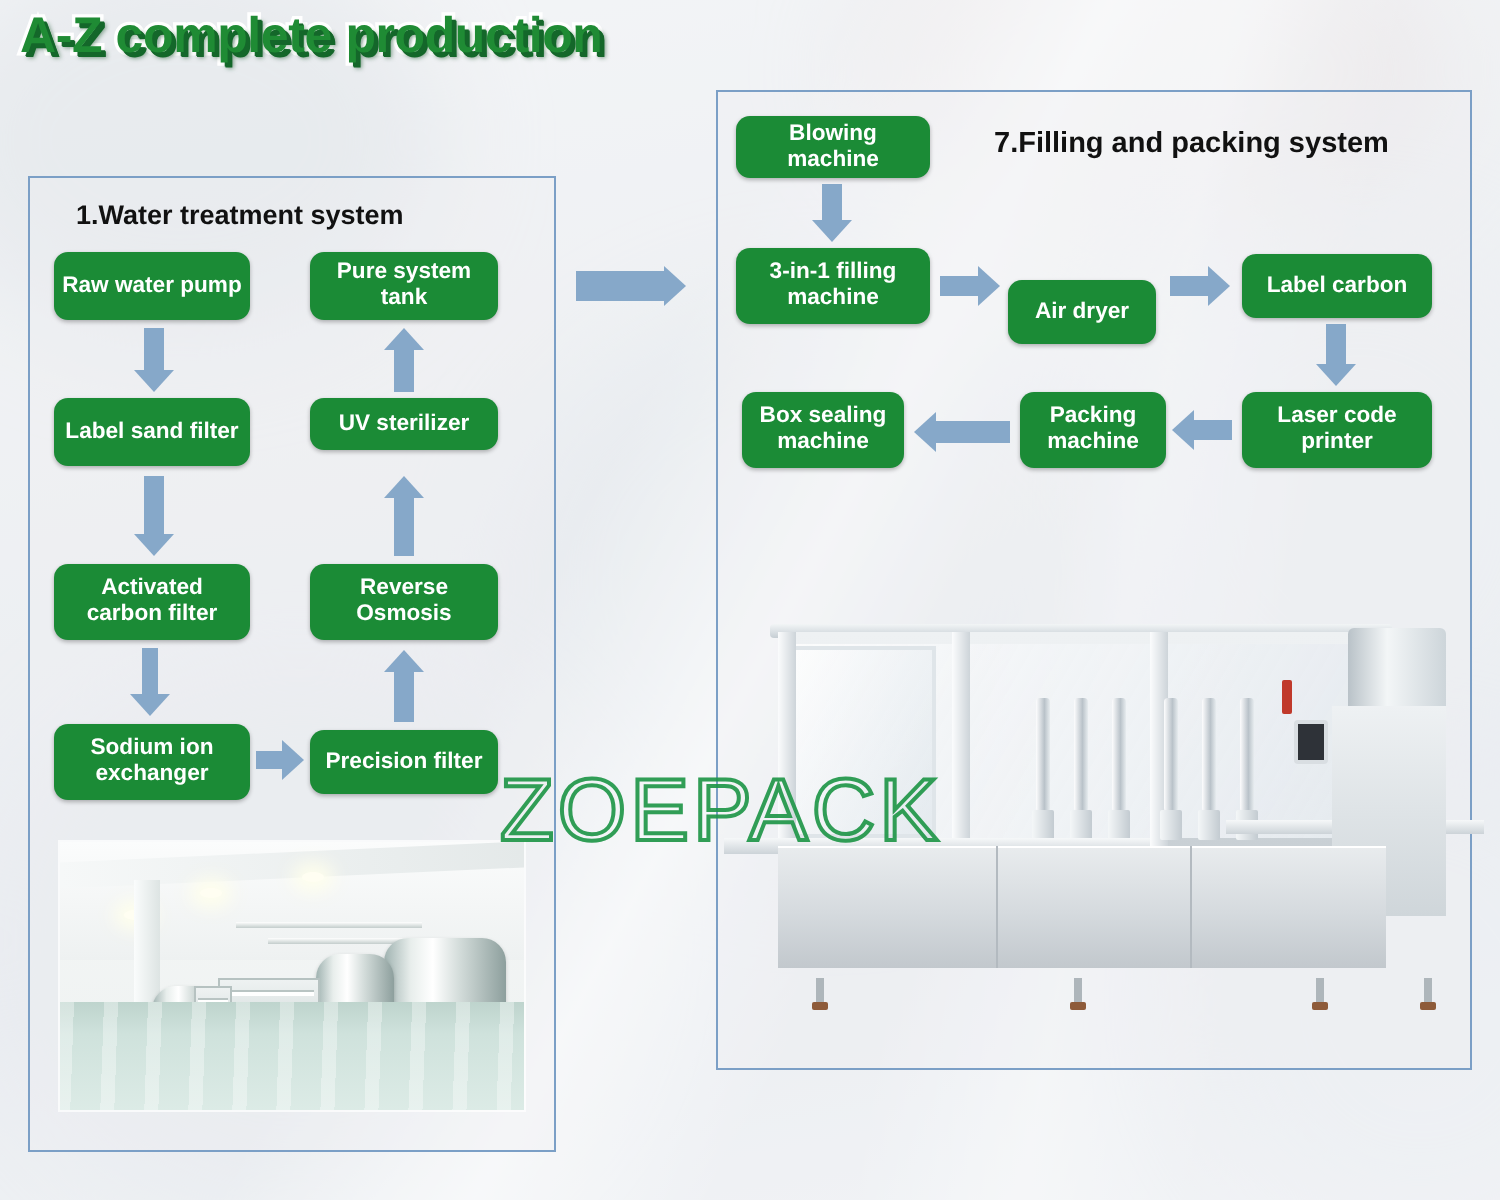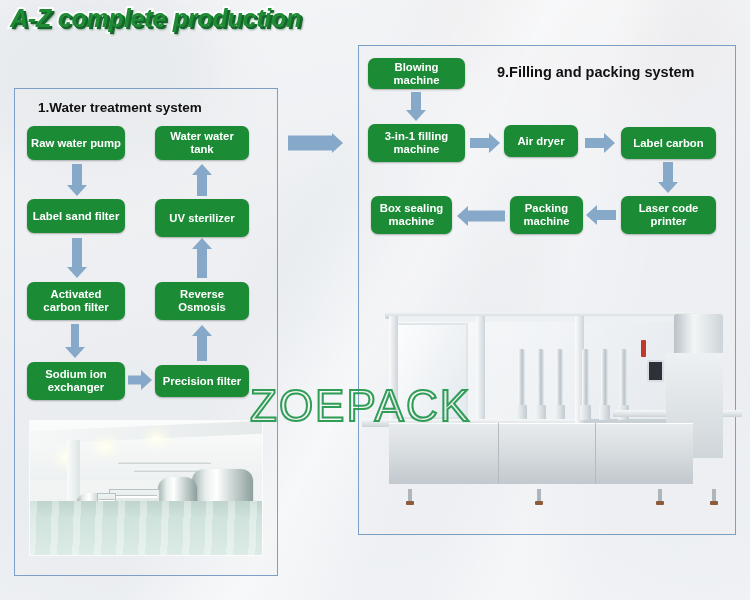--- a/index.html
+++ b/index.html
@@ -29,21 +29,20 @@
   }
   .bg-veil {
     position:absolute; inset:0;
     background:rgba(244,245,247,.55);
   }
 
   
   #title {
     position:absolute; left:10px; top:4px; z-index:40;
     font-size:25px; line-height:28px; font-weight:bold;
-    font-style:italic;
     color:#1f8b34;
     letter-spacing:-.2px;
     -webkit-text-stroke:3.4px #ffffff;
     paint-order:stroke fill;
     text-shadow:
        2px 2px 0 #14672a, 2.4px 2.4px 0 #14672a,
        3px 3px 2px rgba(20,80,35,.5);
     width:370px;
   }
   #title span { display:block; }
@@ -314,38 +313,38 @@
   <div class="mc mc-foot" style="left:12%;"></div>
   <div class="mc mc-foot" style="left:46%;"></div>
   <div class="mc mc-foot" style="left:78%;"></div>
   <div class="mc mc-foot" style="left:92%;"></div>
 </div>
 
 <div class="panel" id="panel-left"></div>
 <div class="panel" id="panel-right"></div>
 
 <div class="panel-title" id="pt-left">1.Water treatment system</div>
-<div class="panel-title" id="pt-right">9.Filling and packing system</div>
+<div class="panel-title" id="pt-right">7.Filling and packing system</div>
 
 <div id="title">
   <span>A-Z complete production</span>
 </div>
 
 <div id="boxes-layer">
     <div class="pbox" style="left: 27px; top: 126px; width: 98px; height: 34px;">Raw water pump</div>
     <div class="pbox" style="left: 27px; top: 199px; width: 98px; height: 34px;">Label sand filter</div>
     <div class="pbox" style="left: 27px; top: 282px; width: 98px; height: 38px;">Activated<br>carbon filter</div>
     <div class="pbox" style="left: 27px; top: 362px; width: 98px; height: 38px;">Sodium ion<br>exchanger</div>
     <div class="pbox" style="left: 155px; top: 365px; width: 94px; height: 32px;">Precision filter</div>
     <div class="pbox" style="left: 155px; top: 282px; width: 94px; height: 38px;">Reverse Osmosis</div>
-    <div class="pbox" style="left: 155px; top: 199px; width: 94px; height: 38px;">UV sterilizer</div>
-    <div class="pbox" style="left: 155px; top: 126px; width: 94px; height: 34px;">Water water tank</div>
+    <div class="pbox" style="left: 155px; top: 199px; width: 94px; height: 26px;">UV sterilizer</div>
+    <div class="pbox" style="left: 155px; top: 126px; width: 94px; height: 34px;">Pure system tank</div>
     <div class="pbox" style="left: 368px; top: 58px; width: 97px; height: 31px;">Blowing machine</div>
     <div class="pbox" style="left: 368px; top: 124px; width: 97px; height: 38px;">3-in-1 filling<br>machine</div>
-    <div class="pbox" style="left: 504px; top: 125px; width: 74px; height: 32px;">Air dryer</div>
+    <div class="pbox" style="left: 504px; top: 140px; width: 74px; height: 32px;">Air dryer</div>
     <div class="pbox" style="left: 621px; top: 127px; width: 95px; height: 32px;">Label carbon</div>
     <div class="pbox" style="left: 621px; top: 196px; width: 95px; height: 38px;">Laser code<br>printer</div>
     <div class="pbox" style="left: 510px; top: 196px; width: 73px; height: 38px;">Packing<br>machine</div>
     <div class="pbox" style="left: 371px; top: 196px; width: 81px; height: 38px;">Box sealing<br>machine</div>
   </div>
 <div id="arrows-layer">
     <div class="arw down" style="left: 66px; top: 164px; width: 22px; height: 32px;">
       <span class="shaft" style="width: 10px; height: 21px;"></span>
       <span class="head"></span>
     </div>

